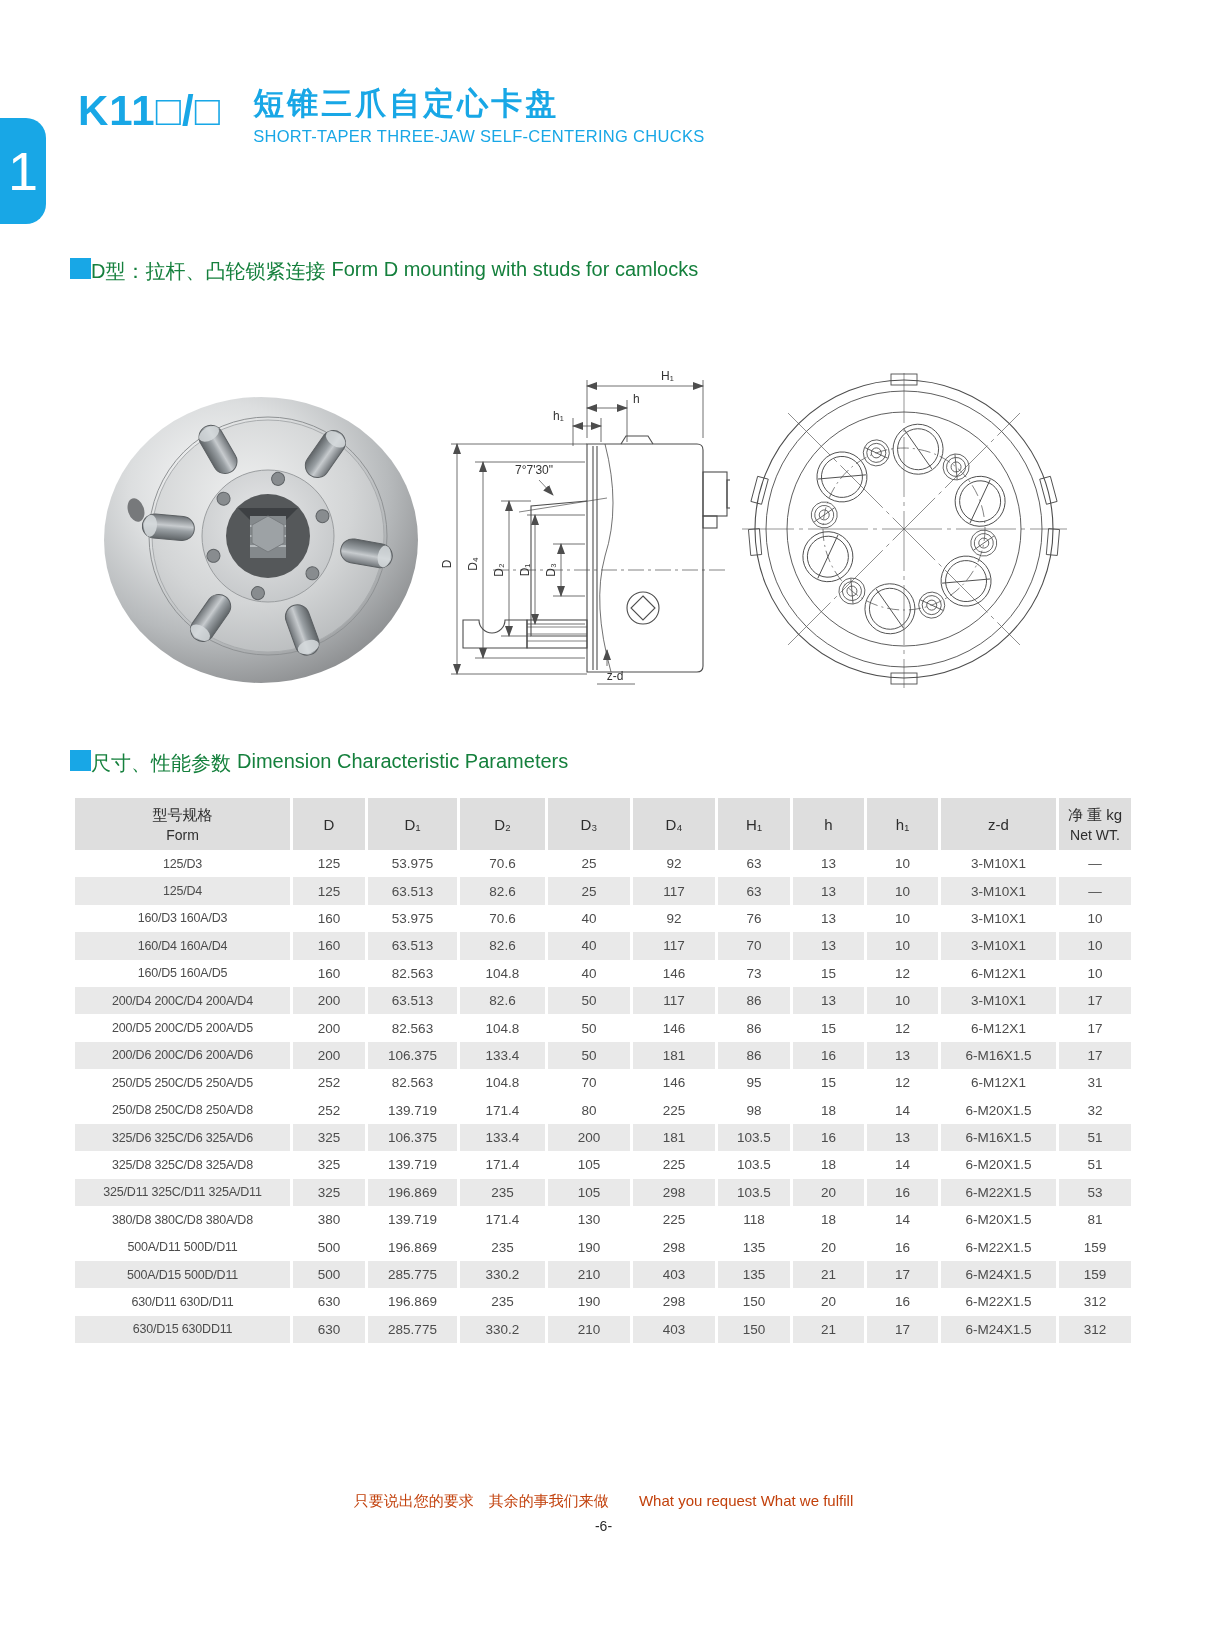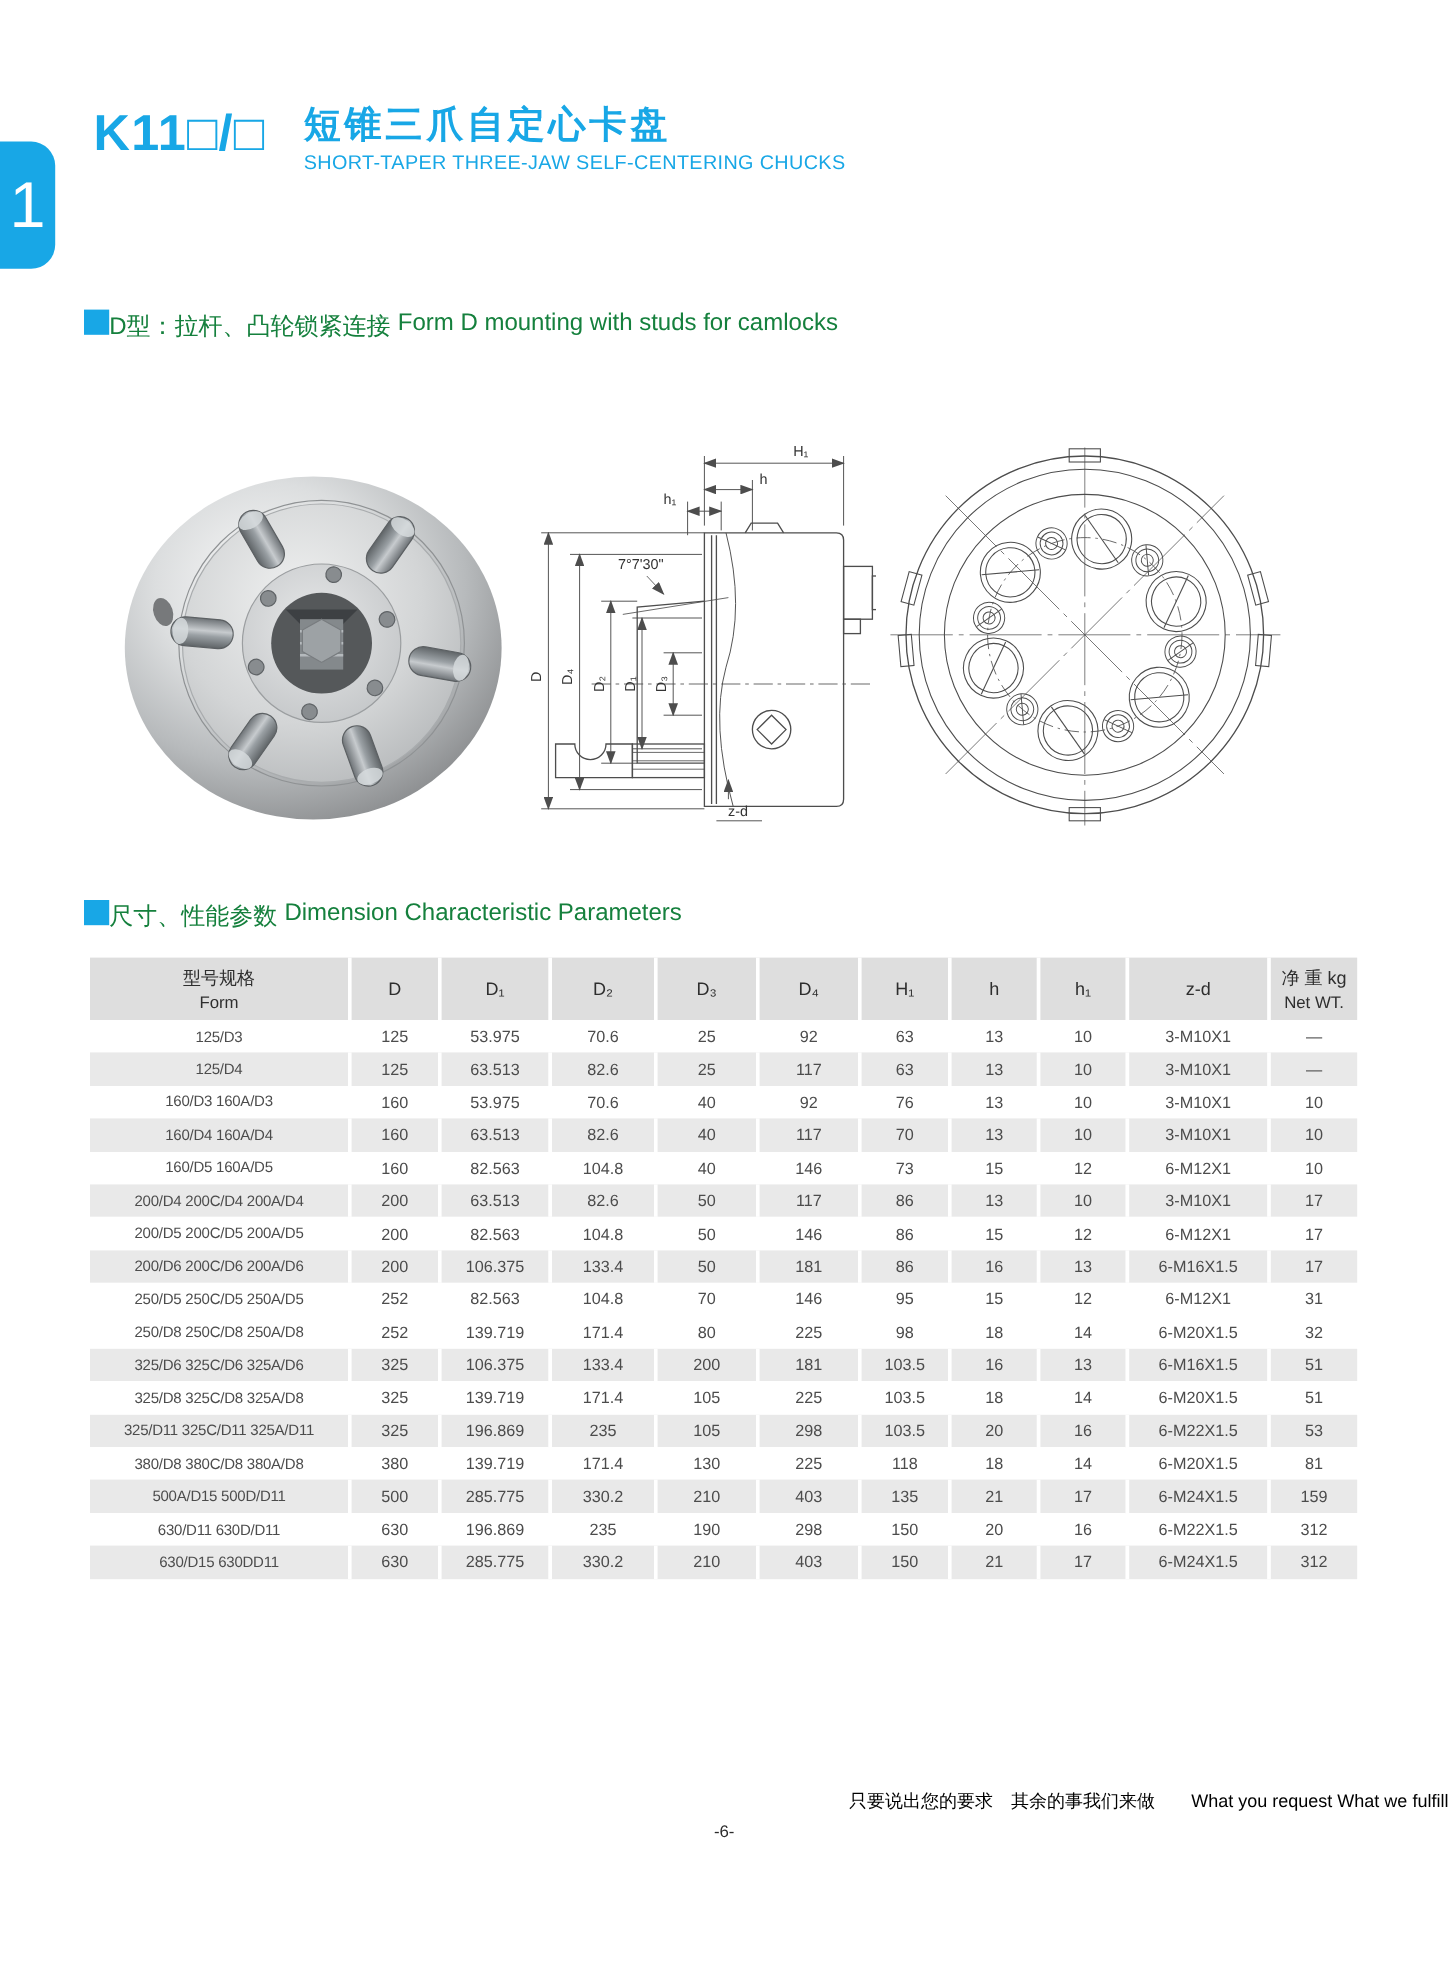--- a/index.html
+++ b/index.html
@@ -39,22 +39,22 @@
   table.dim th{background:var(--table-header-bg);height:52px;font-weight:400;color:#2e2e2e;
                font-size:15px;text-align:center;vertical-align:middle;padding:0;}
   table.dim th .sub{font-size:14px;margin-top:2px;}
   table.dim td{height:27.4px;padding:0;text-align:center;vertical-align:middle;
                font-size:13.5px;color:#4c4c4c;background:#fff;}
   table.dim td.model-cell{font-size:12.5px;letter-spacing:-.2px;}
   table.dim tr.stripe td{background:var(--row-stripe-bg);}
   table.dim th + th, table.dim td + td{border-left:3px solid #fff;}
 
   
-  .footer{position:absolute;left:0;width:100%;top:1492px;text-align:right;
-          font-size:15px;color:#000000;}
+  .footer{position:absolute;left:0;width:100%;top:1492px;text-align:center;
+          font-size:15px;color:#c2410c;}
   .footer .en{margin-left:26px;}
   .page-num{position:absolute;left:0;width:100%;top:1518px;text-align:center;
             font-size:14px;color:#2b2b2b;}
 </style>
 </head>
 <body>
 
 <div class="page">
 
   <div class="side-tab">
@@ -567,20 +567,33 @@
           <td>139.719</td>
           <td>171.4</td>
           <td>130</td>
           <td>225</td>
           <td>118</td>
           <td>18</td>
           <td>14</td>
           <td>6-M20X1.5</td>
           <td>81</td>
         </tr>
+        <tr>
+          <td class="model-cell">500A/D11  500D/D11</td>
+          <td>500</td>
+          <td>196.869</td>
+          <td>235</td>
+          <td>190</td>
+          <td>298</td>
+          <td>135</td>
+          <td>20</td>
+          <td>16</td>
+          <td>6-M22X1.5</td>
+          <td>159</td>
+        </tr>
         <tr class="stripe">
           <td class="model-cell">500A/D15  500D/D11</td>
           <td>500</td>
           <td>285.775</td>
           <td>330.2</td>
           <td>210</td>
           <td>403</td>
           <td>135</td>
           <td>21</td>
           <td>17</td>

